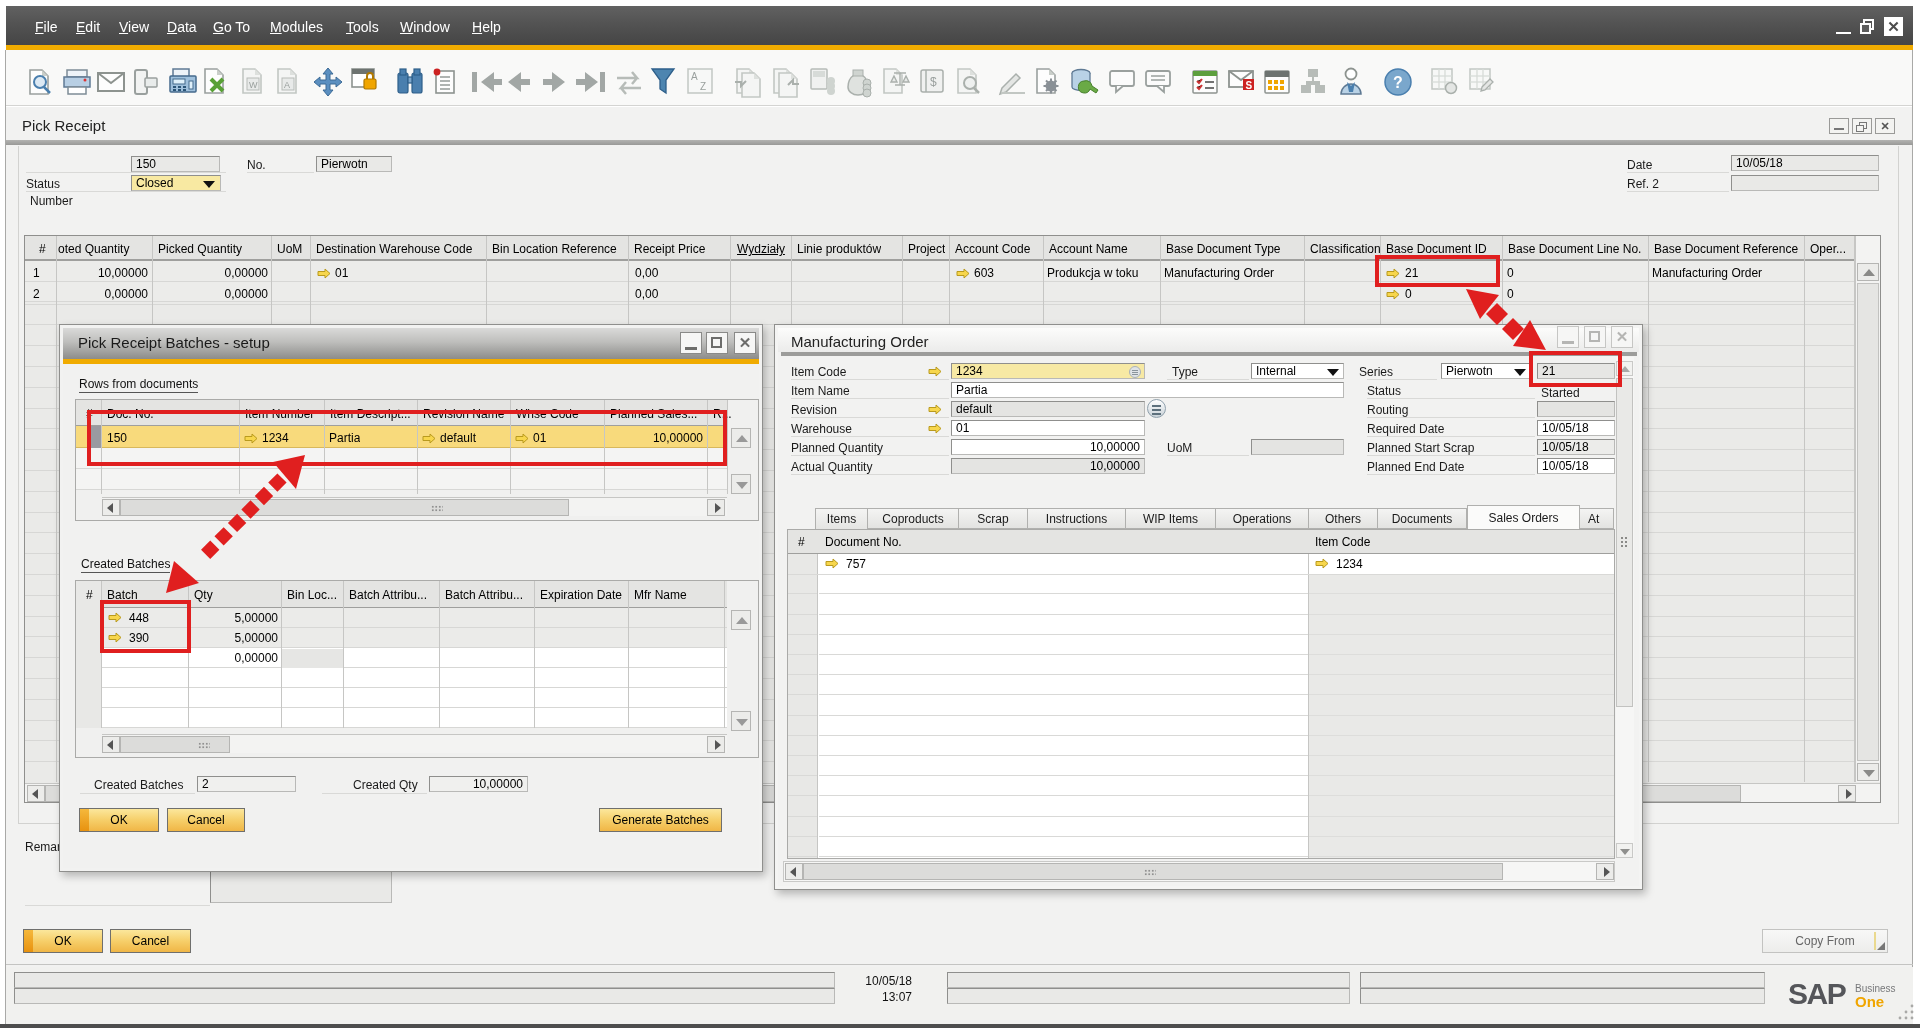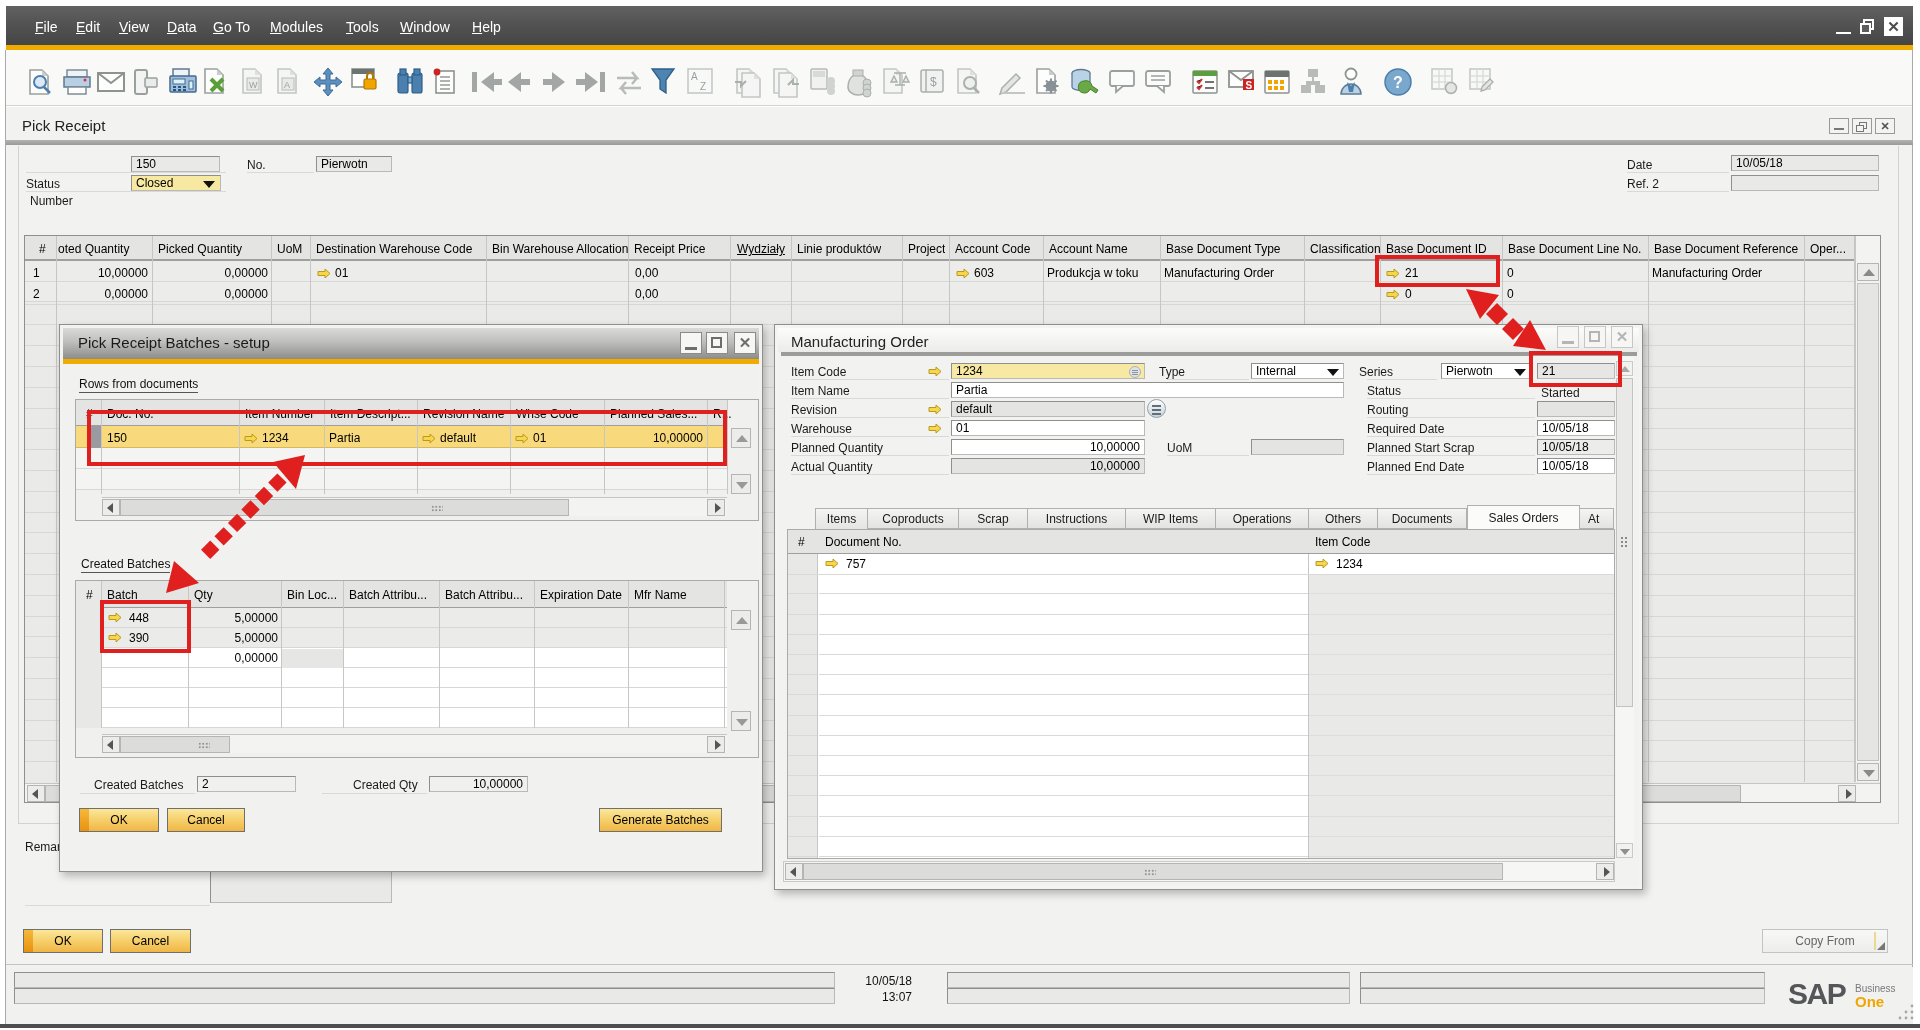--- a/index.html
+++ b/index.html
@@ -400,21 +400,21 @@
       <div class="vline" style="left:1477px;top:0;height:546px;background:#c6c6c4;"></div>
       <div class="vline" style="left:1623px;top:0;height:546px;background:#c6c6c4;"></div>
       <div class="vline" style="left:1779px;top:0;height:546px;background:#c6c6c4;"></div>
       <div class="vline" style="left:1829px;top:0;height:546px;background:#c6c6c4;"></div>
 
       <div class="hdrcell" style="left:14px;top:6px;">#</div>
       <div class="hdrcell" style="left:33px;top:6px;width:93px;">oted Quantity</div>
       <div class="hdrcell" style="left:133px;top:6px;">Picked Quantity</div>
       <div class="hdrcell" style="left:252px;top:6px;">UoM</div>
       <div class="hdrcell" style="left:291px;top:6px;">Destination Warehouse Code</div>
-      <div class="hdrcell" style="left:467px;top:6px;">Bin Warehouse Allocation</div>
+      <div class="hdrcell" style="left:467px;top:6px;">Bin Location Reference</div>
       <div class="hdrcell" style="left:609px;top:6px;">Receipt Price</div>
       <div class="hdrcell" style="left:712px;top:6px;text-decoration:underline;">Wydziały</div>
       <div class="hdrcell" style="left:772px;top:6px;">Linie produktów</div>
       <div class="hdrcell" style="left:883px;top:6px;">Project</div>
       <div class="hdrcell" style="left:930px;top:6px;">Account Code</div>
       <div class="hdrcell" style="left:1024px;top:6px;">Account Name</div>
       <div class="hdrcell" style="left:1141px;top:6px;">Base Document Type</div>
       <div class="hdrcell" style="left:1285px;top:6px;">Classification</div>
       <div class="hdrcell" style="left:1361px;top:6px;">Base Document ID</div>
       <div class="hdrcell" style="left:1483px;top:6px;">Base Document Line No.</div>
@@ -668,21 +668,21 @@
     <div class="fld" style="left:176px;top:76px;width:194px;background:#e4e4e2;">default</div>
     <div class="abs" style="left:372px;top:74px;width:19px;height:19px;border-radius:50%;background:linear-gradient(180deg,#fefefe,#c9d2d8);border:1px solid #8fa0ac;">
         <div class="abs" style="left:4px;top:5px;width:9px;height:2px;background:#5d707c;"></div>
         <div class="abs" style="left:4px;top:9px;width:9px;height:2px;background:#5d707c;"></div>
         <div class="abs" style="left:4px;top:13px;width:9px;height:2px;background:#5d707c;"></div>
       </div>
     <div class="fld white" style="left:176px;top:95px;width:194px;">01</div>
     <div class="fld white right" style="left:176px;top:114px;width:194px;">10,00000</div>
     <div class="fld right" style="left:176px;top:133px;width:194px;background:#e4e4e2;">10,00000</div>
 
-    <div class="lbl" style="left:384px;top:40px;text-align:right;">Type</div>
+    <div class="lbl" style="left:397px;top:40px;text-align:right;">Type</div>
     <div class="lblline" style="left:392px;top:54px;width:82px;"></div>
     <div class="fld white" style="left:476px;top:38px;width:93px;">Internal<div class="abs" style="right:4px;top:5px;width:0;height:0;border-left:6px solid transparent;border-right:6px solid transparent;border-top:7px solid #111;"></div></div>
     <div class="lbl" style="left:392px;top:116px;">UoM</div>
     <div class="lblline" style="left:392px;top:130px;width:82px;"></div>
     <div class="fld" style="left:476px;top:114px;width:93px;background:#e4e4e2;"></div>
 
     <div class="lbl" style="left:584px;top:40px;">Series</div>
     <div class="lbl" style="left:592px;top:59px;">Status</div>
     <div class="lbl" style="left:592px;top:78px;">Routing</div>
     <div class="lbl" style="left:592px;top:97px;">Required Date</div>

